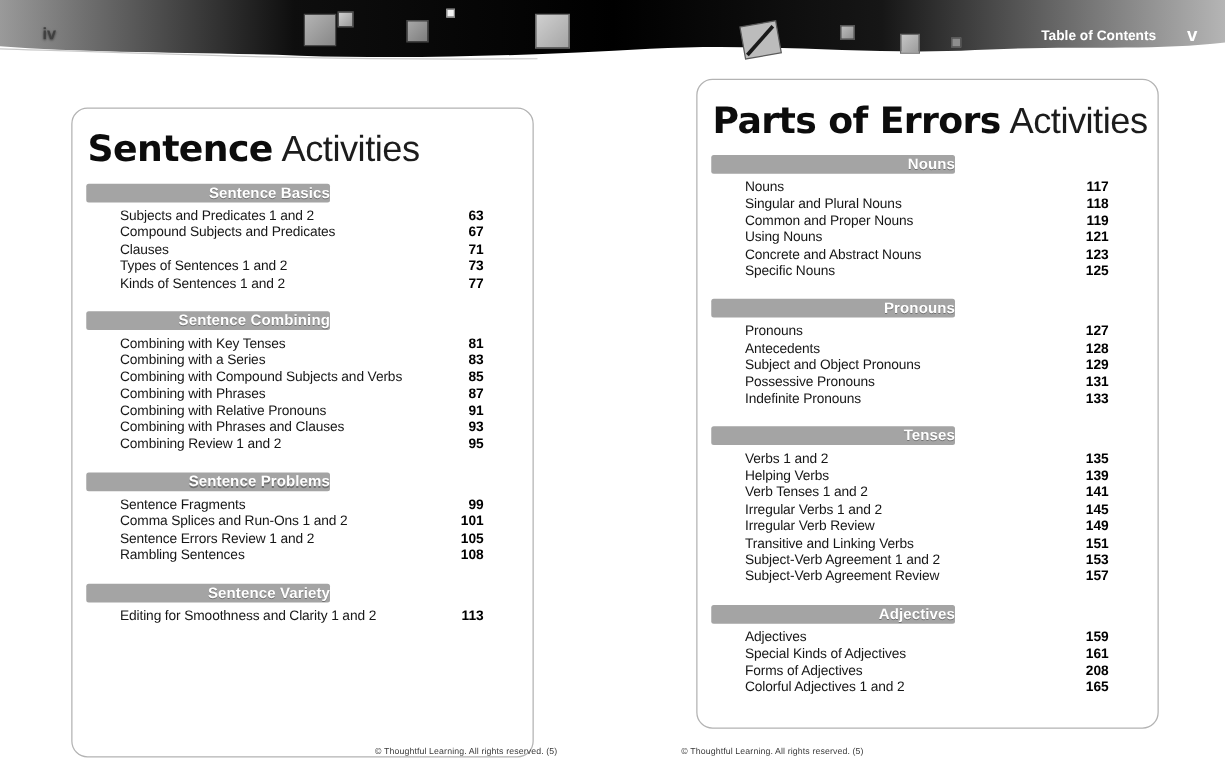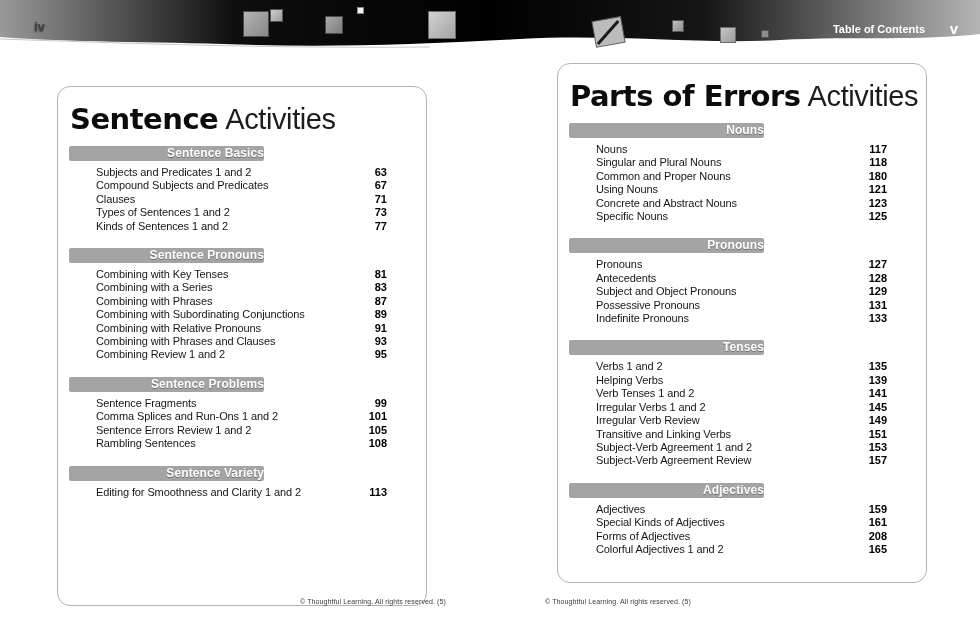--- a/index.html
+++ b/index.html
@@ -126,37 +126,37 @@
             <span class="lbl">Types of Sentences 1 and 2</span>
             <span class="num">73</span>
           </div>
           <div class="row">
             <span class="lbl">Kinds of Sentences 1 and 2</span>
             <span class="num">77</span>
           </div>
         </div>
       </div>
       <div class="section">
-        <div class="section-bar">Sentence Pronouns</div>
+        <div class="section-bar">Sentence Combining</div>
         <div class="items">
           <div class="row">
             <span class="lbl">Combining with Key Tenses</span>
             <span class="num">81</span>
           </div>
           <div class="row">
             <span class="lbl">Combining with a Series</span>
             <span class="num">83</span>
           </div>
           <div class="row">
+            <span class="lbl">Combining with Compound Subjects and Verbs</span>
+            <span class="num">85</span>
+          </div>
+          <div class="row">
             <span class="lbl">Combining with Phrases</span>
             <span class="num">87</span>
-          </div>
-          <div class="row">
-            <span class="lbl">Combining with Subordinating Conjunctions</span>
-            <span class="num">89</span>
           </div>
           <div class="row">
             <span class="lbl">Combining with Relative Pronouns</span>
             <span class="num">91</span>
           </div>
           <div class="row">
             <span class="lbl">Combining with Phrases and Clauses</span>
             <span class="num">93</span>
           </div>
           <div class="row">
@@ -209,21 +209,21 @@
           <div class="row">
             <span class="lbl">Nouns</span>
             <span class="num">117</span>
           </div>
           <div class="row">
             <span class="lbl">Singular and Plural Nouns</span>
             <span class="num">118</span>
           </div>
           <div class="row">
             <span class="lbl">Common and Proper Nouns</span>
-            <span class="num">180</span>
+            <span class="num">119</span>
           </div>
           <div class="row">
             <span class="lbl">Using Nouns</span>
             <span class="num">121</span>
           </div>
           <div class="row">
             <span class="lbl">Concrete and Abstract Nouns</span>
             <span class="num">123</span>
           </div>
           <div class="row">

